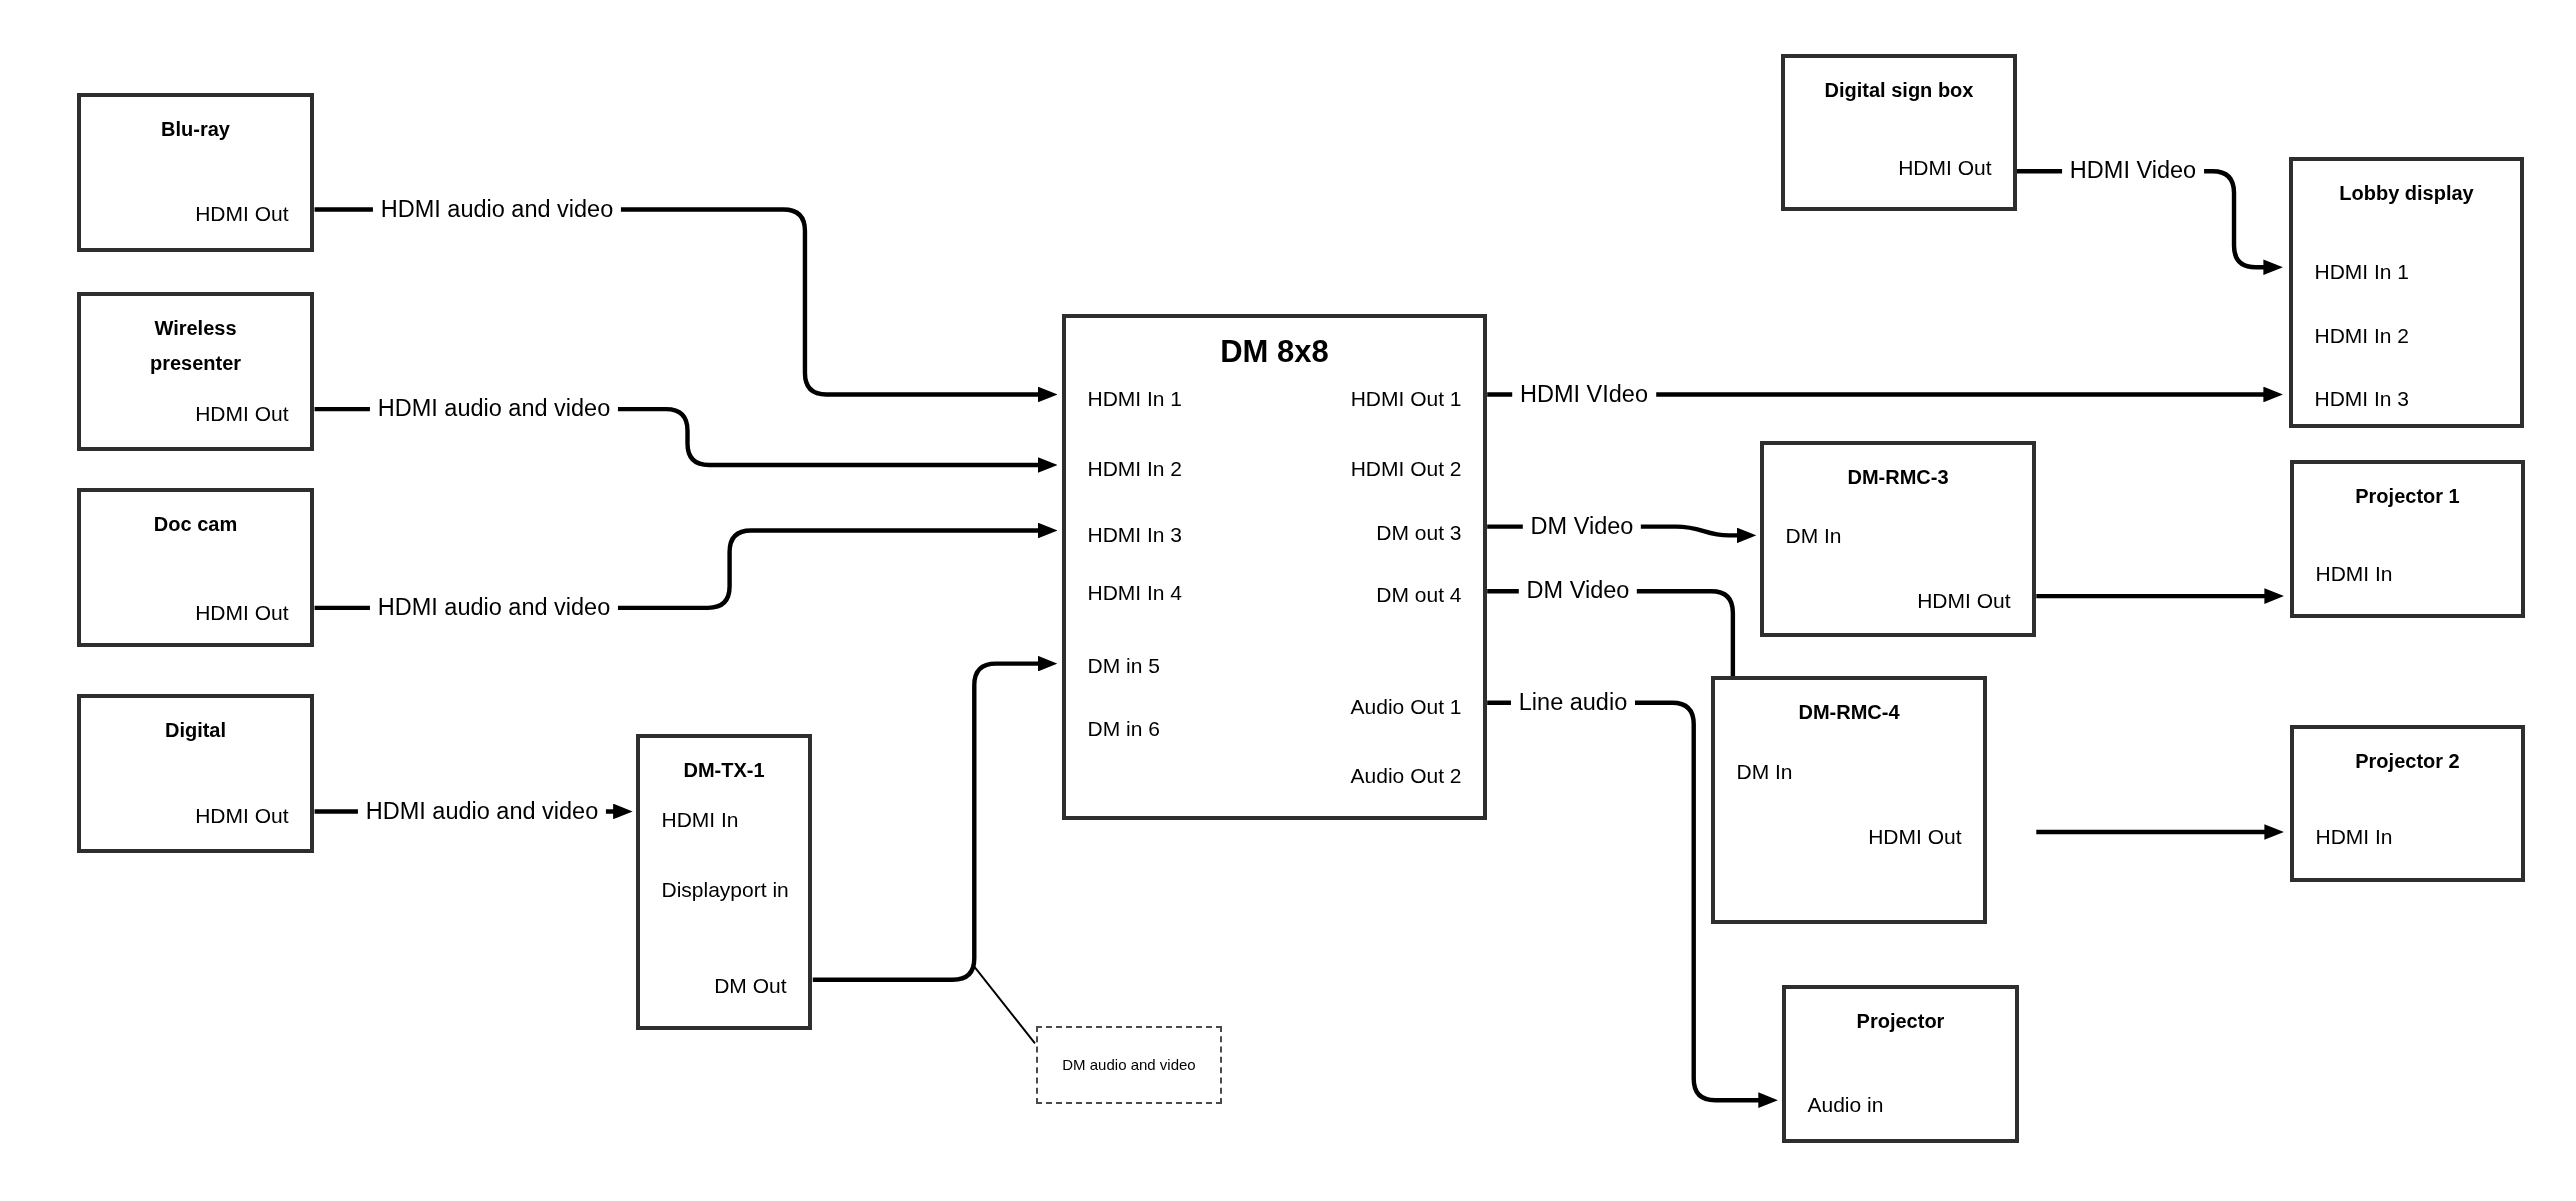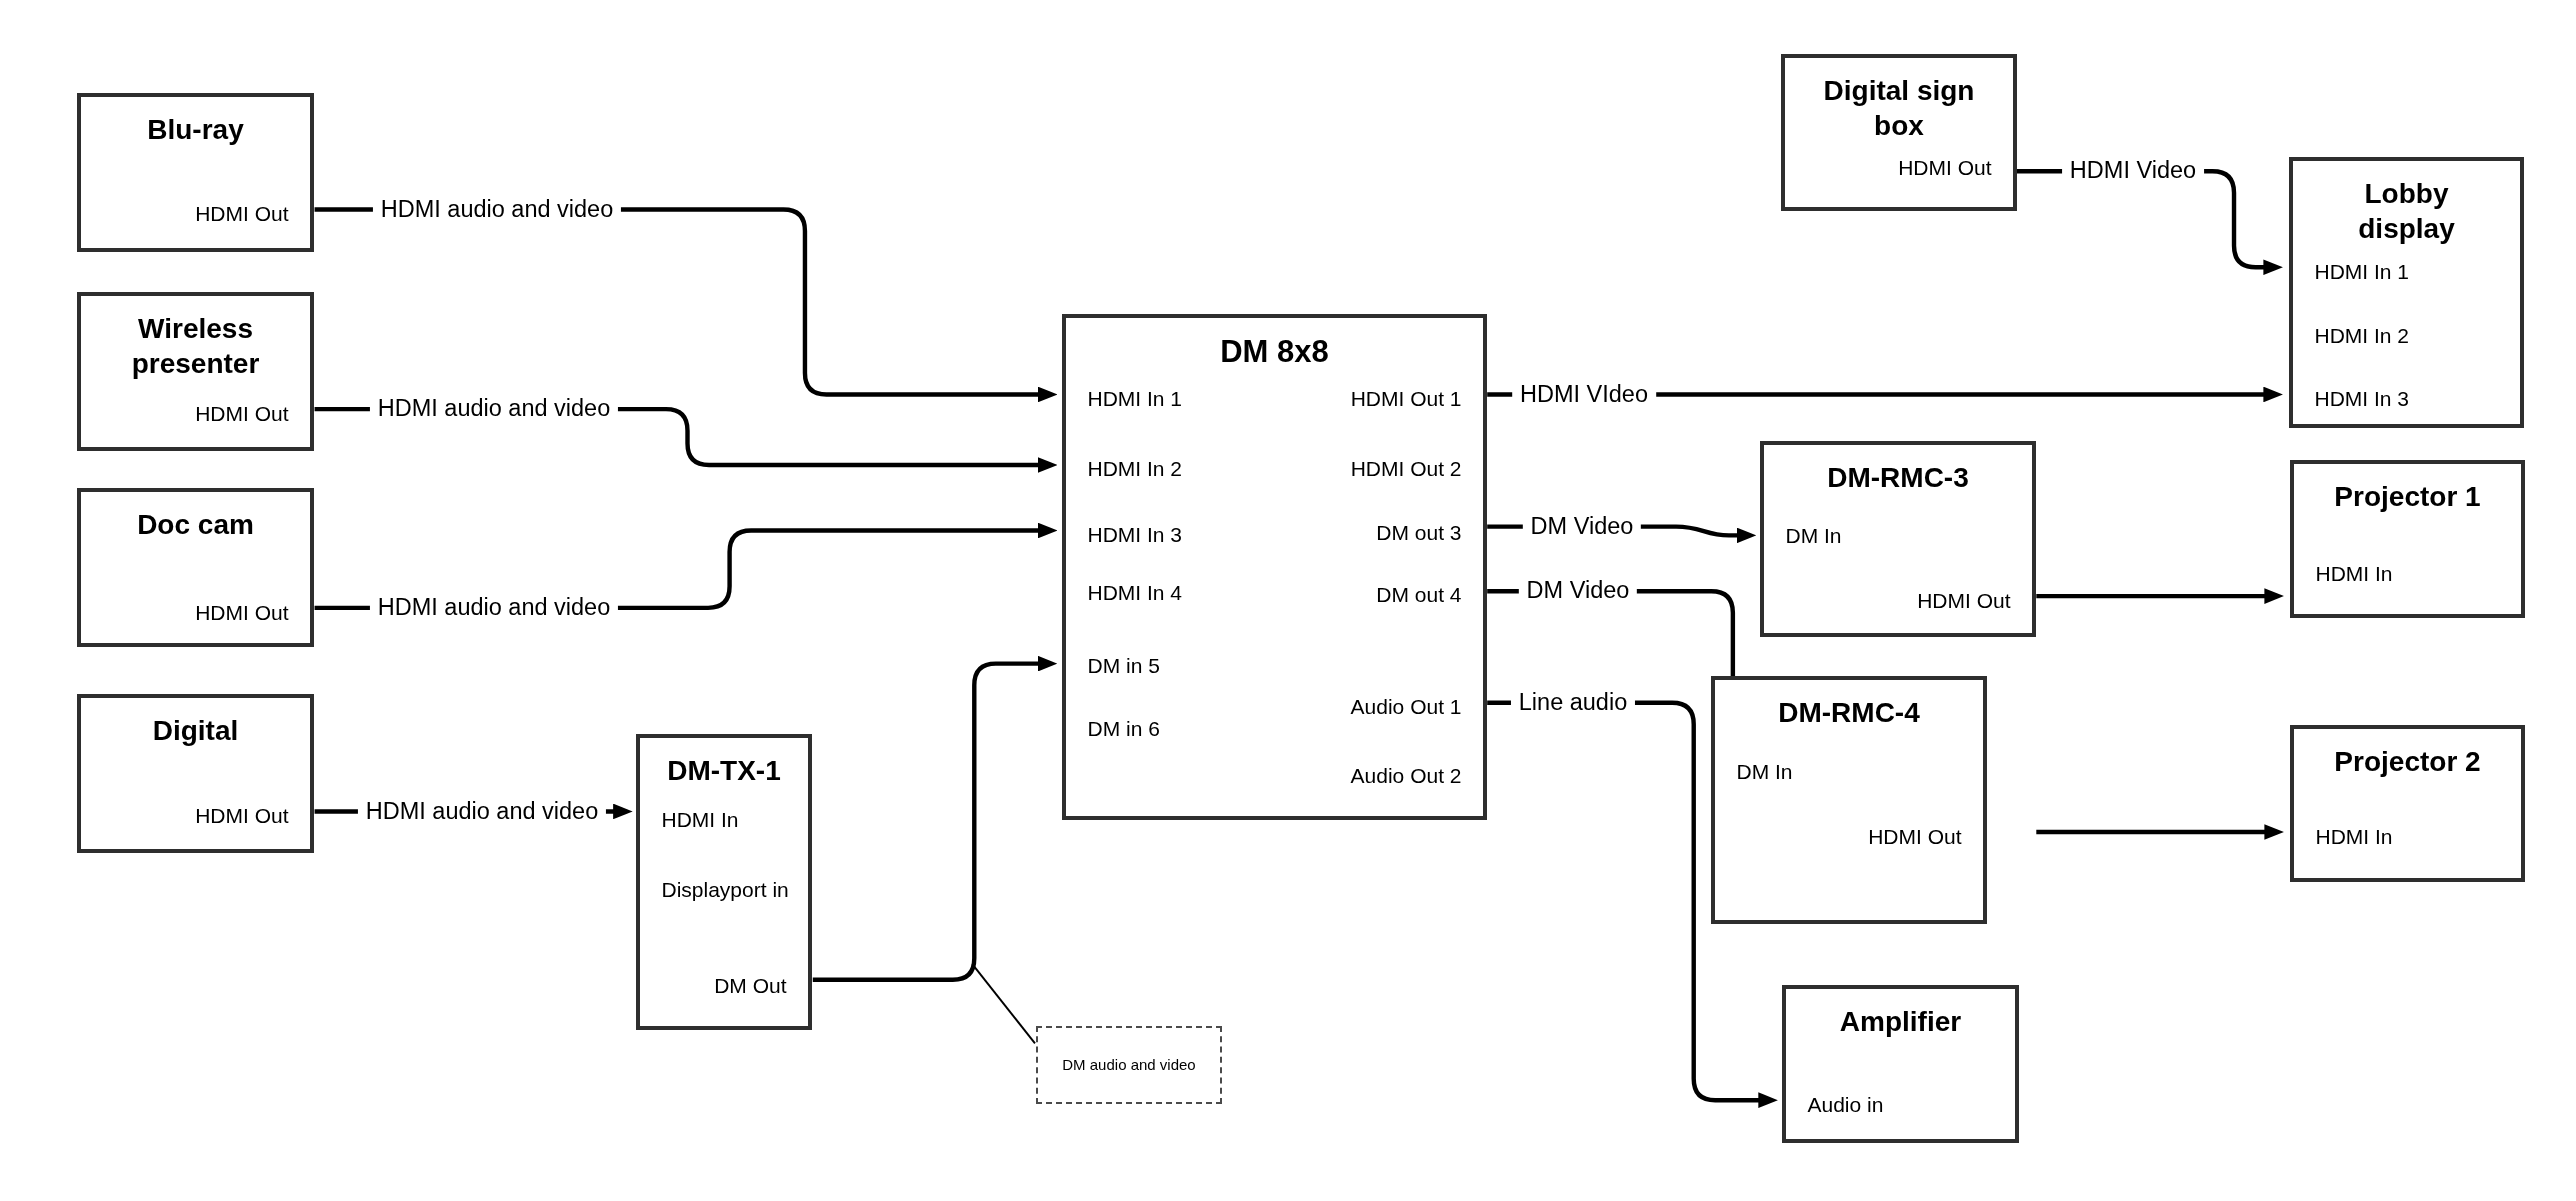--- a/index.html
+++ b/index.html
@@ -13,21 +13,21 @@
   #canvas { position: relative; width: 2576px; height: 1201px; }
   #wires { position: absolute; left: 0; top: 0; }
   .box {
     position: absolute;
     background: #ffffff;
     border: 4.9px solid #2e2e2e;
     box-sizing: border-box;
   }
   .title {
     font-weight: bold;
-    font-size: 28px;
+    font-size: 20px;
     line-height: 35px;
     text-align: center;
     margin: 14.7px auto 0 auto;
     max-width: 174px;
   }
   .box.dm8x8 .title { font-size: 31px; line-height: 39px; max-width: none; margin-top: 13.7px; }
   .port {
     position: absolute;
     font-size: 21px;
     line-height: 27.4px;
@@ -159,21 +159,21 @@
     <div class="port pl" style="top:78px">DM In</div>
     <div class="port pr" style="top:143px">HDMI Out</div>
   </div>
 
   <div class="box" style="left:2290px; top:725px; width:235px; height:157px">
     <div class="title">Projector 2</div>
     <div class="port pl" style="top:94px">HDMI In</div>
   </div>
 
   <div class="box" style="left:1782px; top:985px; width:237px; height:158px">
-    <div class="title">Amplifier</div>
+    <div class="title">Projector</div>
     <div class="port pl" style="top:102px">Audio in</div>
   </div>
 
   <div class="edge-label" style="left:497px;  top:210px">HDMI audio and video</div>
   <div class="edge-label" style="left:494px;  top:409px">HDMI audio and video</div>
   <div class="edge-label" style="left:494px;  top:608px">HDMI audio and video</div>
   <div class="edge-label" style="left:482px;  top:812px">HDMI audio and video</div>
   <div class="edge-label" style="left:1584px; top:395px">HDMI VIdeo</div>
   <div class="edge-label" style="left:1582px; top:527px">DM Video</div>
   <div class="edge-label" style="left:1578px; top:591px">DM Video</div>

